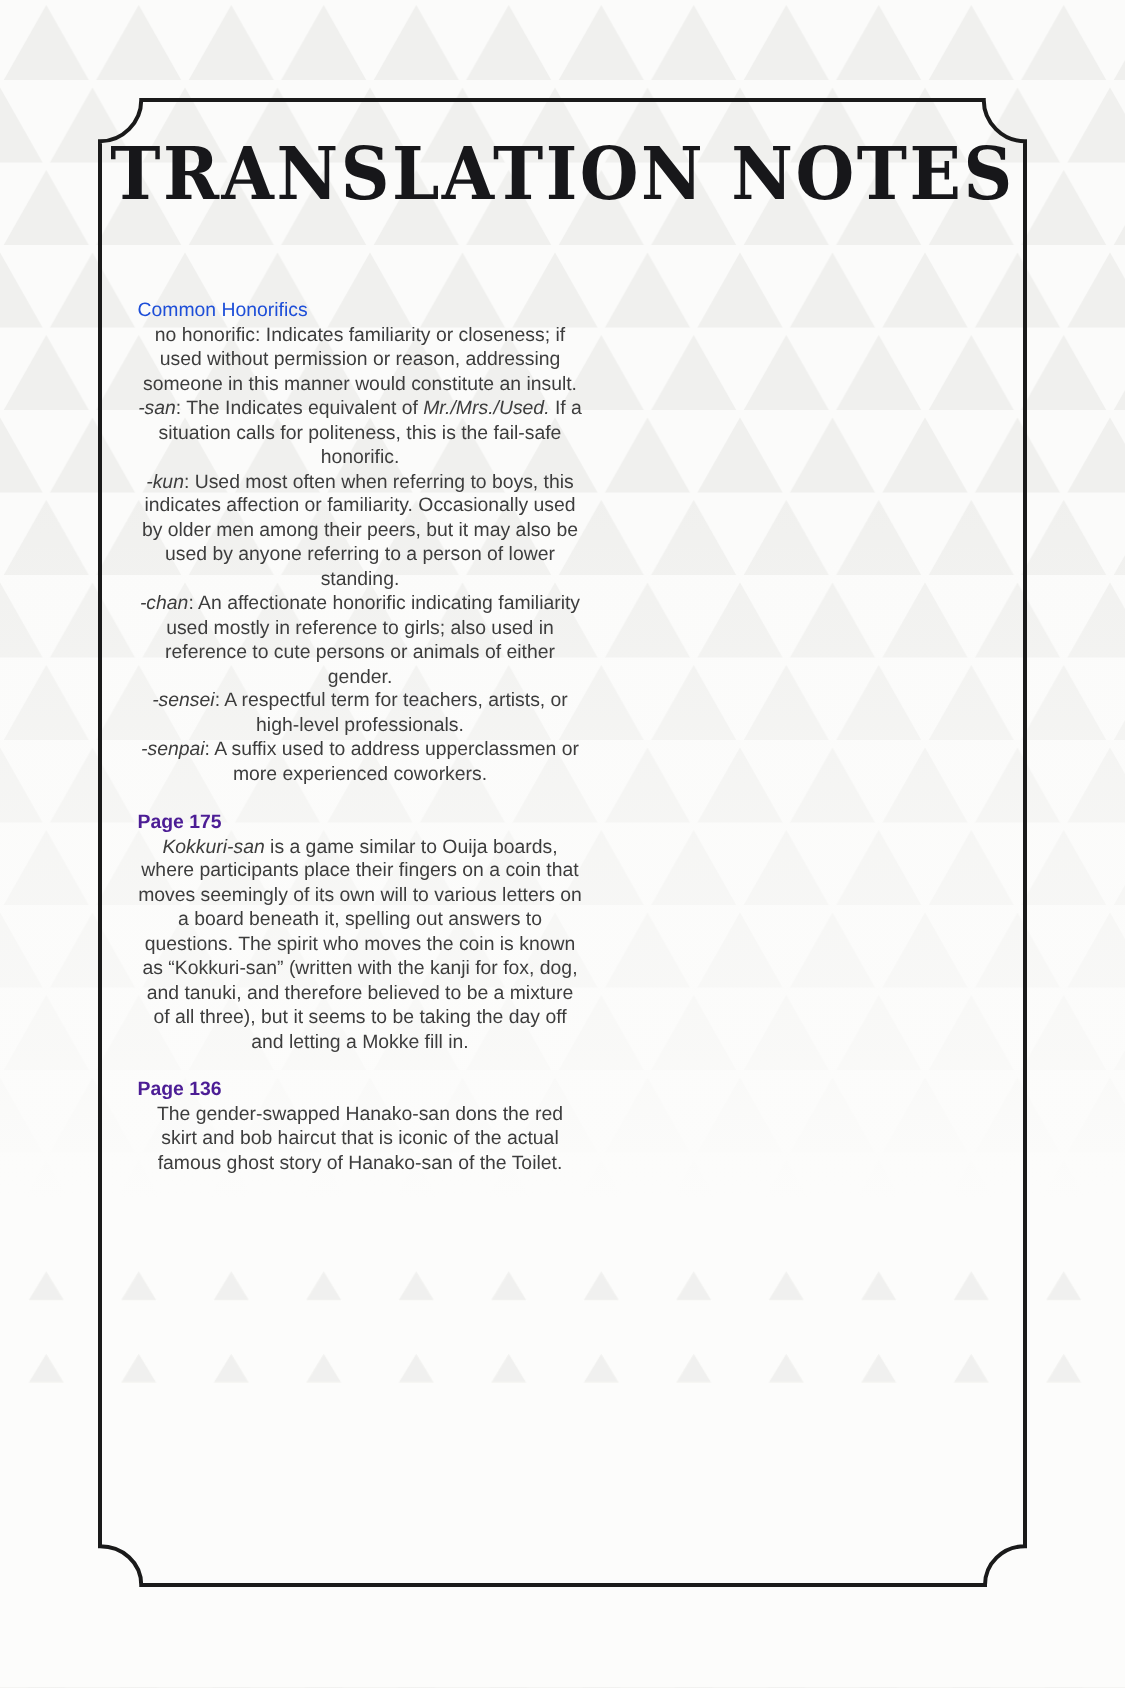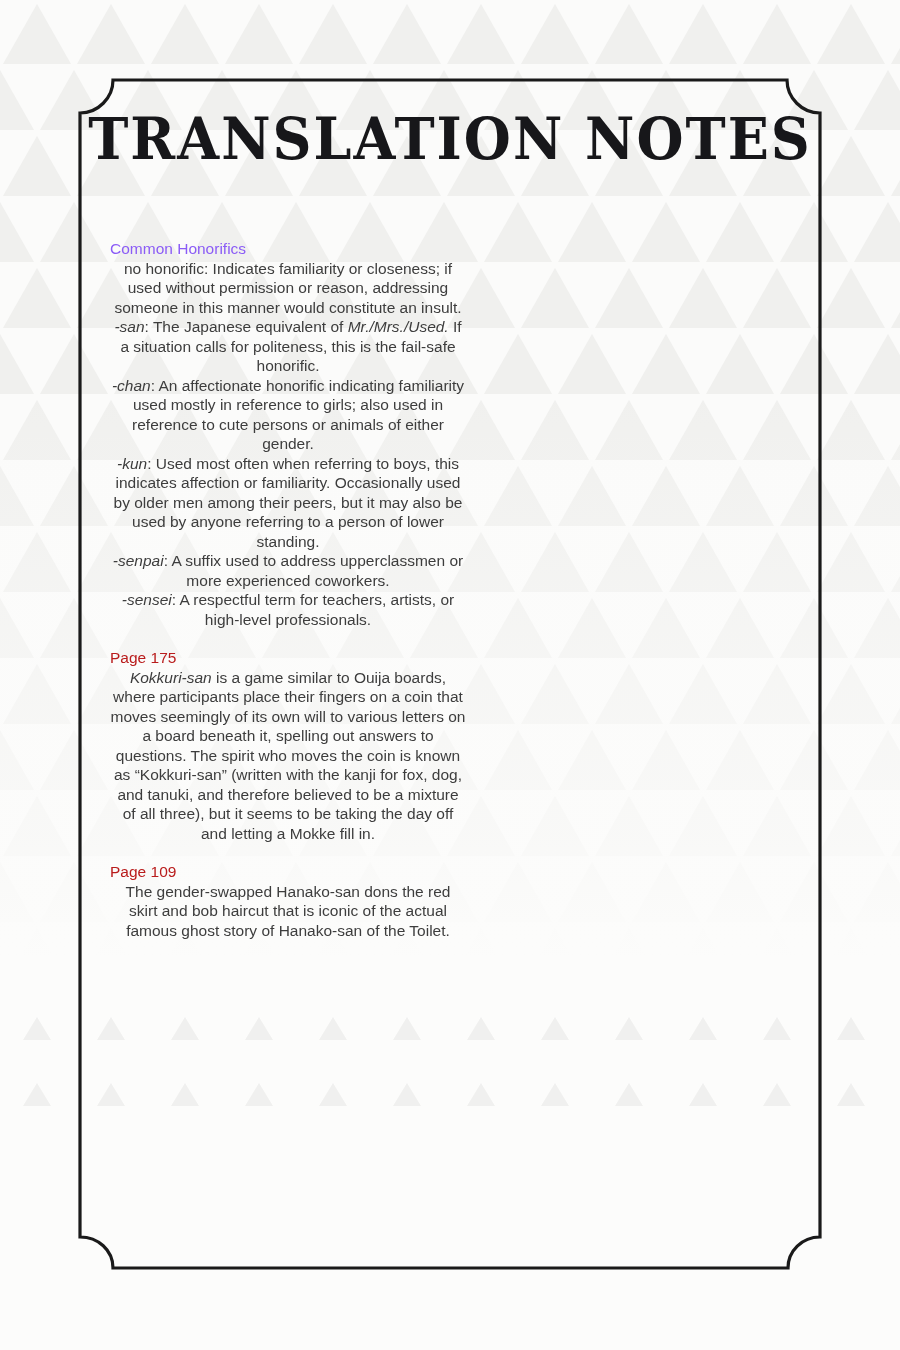--- a/index.html
+++ b/index.html
@@ -32,22 +32,22 @@
     font-weight:bold;font-size:54px;line-height:1.1;
     letter-spacing:2px;color:#17171a;
     transform:scaleY(1.08);
   }
   .notes-column{
     position:absolute;left:110px;top:239px;width:356px;
     font-size:15.5px;line-height:19.5px;color:#3d3d3d;
     text-align:left;
   }
   .notes-section{margin:0 0 19px 0;}
-  .sec-heading{font-size:15.5px;line-height:19.5px;color:#8b5cf6;}
-  .sec-heading.bold{font-weight:normal;color:#b91c1c;}
+  .sec-heading{font-size:15.5px;line-height:19.5px;color:#1d4ed8;}
+  .sec-heading.bold{font-weight:bold;color:#4c1d95;}
   .notes-column p{margin:0;padding:0;text-align:center;}
   .notes-column em{}
 </style>
 </head>
 <body>
 
 <svg class="bg-pattern" width="900" height="1350" xmlns="http://www.w3.org/2000/svg" aria-hidden="true">
   <defs>
     <pattern id="triTile" x="0" y="0" width="74" height="132" patternUnits="userSpaceOnUse">
       <rect x="0" y="0" width="74" height="132" fill="#fbfbfa"></rect>
@@ -84,28 +84,28 @@
            C 98 113, 113 98, 113 80
            Z" fill="none" stroke="#1a1a1a" stroke-width="3.2" stroke-linejoin="miter"></path>
 </svg>
 
 <div class="content">
   <div class="page-title">TRANSLATION NOTES</div>
   <div class="notes-column">
       <div class="notes-section">
         <div class="sec-heading">Common Honorifics</div>
         <p><span>no honorific: Indicates familiarity or closeness; if used without permission or reason, addressing someone in this manner would constitute an insult.</span></p>
-        <p><em>-san</em><span>: The Japanese equivalent of </span><em>Mr./Mrs./Used.</em><span> If a situation calls for politeness, this is the fail-safe honorific.</span></p>
+        <p><em>-san</em><span>: The Indicates equivalent of </span><em>Mr./Mrs./Used.</em><span> If a situation calls for politeness, this is the fail-safe honorific.</span></p>
+        <p><em>-kun</em><span>: Used most often when referring to boys, this indicates affection or familiarity. Occasionally used by older men among their peers, but it may also be used by anyone referring to a person of lower standing.</span></p>
         <p><em>-chan</em><span>: An affectionate honorific indicating familiarity used mostly in reference to girls; also used in reference to cute persons or animals of either gender.</span></p>
-        <p><em>-kun</em><span>: Used most often when referring to boys, this indicates affection or familiarity. Occasionally used by older men among their peers, but it may also be used by anyone referring to a person of lower standing.</span></p>
+        <p><em>-sensei</em><span>: A respectful term for teachers, artists, or high-level professionals.</span></p>
         <p><em>-senpai</em><span>: A suffix used to address upperclassmen or more experienced coworkers.</span></p>
-        <p><em>-sensei</em><span>: A respectful term for teachers, artists, or high-level professionals.</span></p>
       </div>
       <div class="notes-section">
         <div class="sec-heading bold">Page 175</div>
         <p><em>Kokkuri-san</em><span> is a game similar to Ouija boards, where participants place their fingers on a coin that moves seemingly of its own will to various letters on a board beneath it, spelling out answers to questions. The spirit who moves the coin is known as “Kokkuri-san” (written with the kanji for fox, dog, and tanuki, and therefore believed to be a mixture of all three), but it seems to be taking the day off and letting a Mokke fill in.</span></p>
       </div>
       <div class="notes-section">
-        <div class="sec-heading bold">Page 109</div>
+        <div class="sec-heading bold">Page 136</div>
         <p><span>The gender-swapped Hanako-san dons the red skirt and bob haircut that is iconic of the actual famous ghost story of Hanako-san of the Toilet.</span></p>
       </div>
     </div>
 </div>
 
 </body></html>

